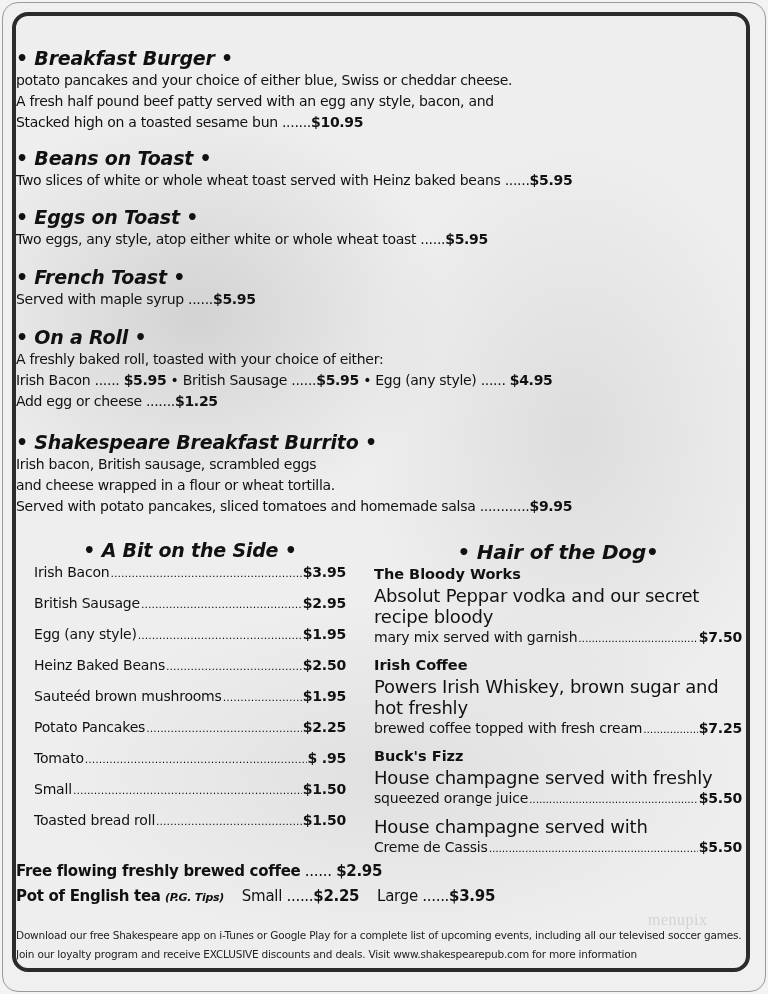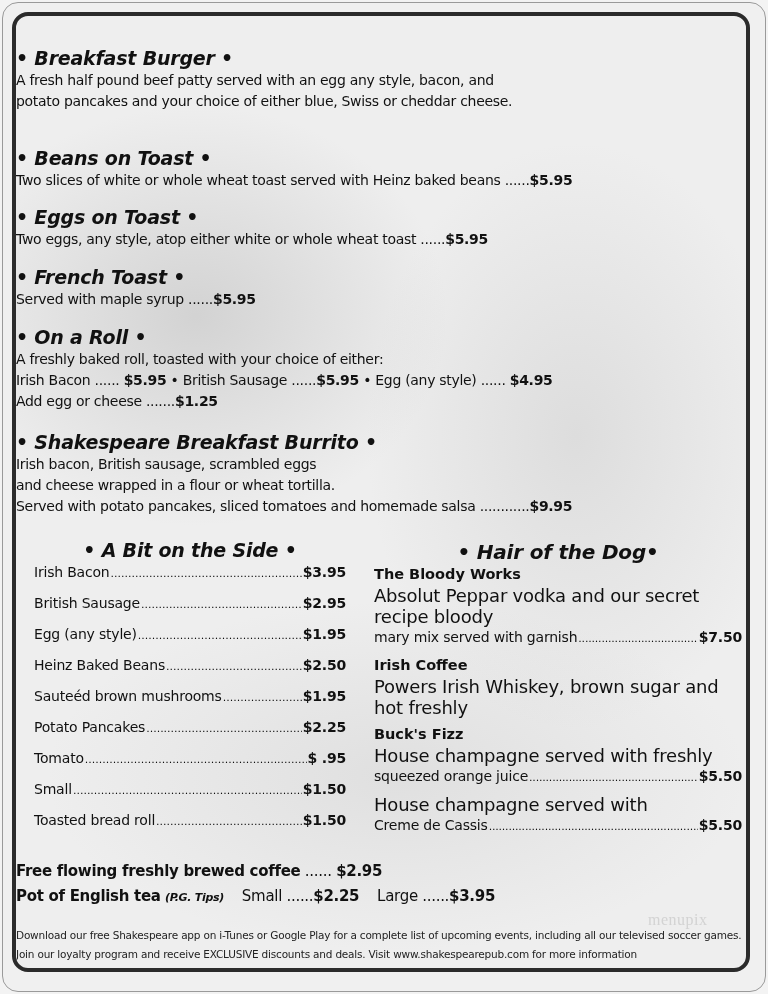--- a/index.html
+++ b/index.html
@@ -71,22 +71,23 @@
   }
 </style>
 </head>
 <body>
 
 <div class="outer"></div>
 <div class="frame">
 
   <div class="abs" style="top:30px;">
     <div class="title">• Breakfast Burger •</div>
+    <div class="desc">potato pancakes and your choice of either blue, Swiss or cheddar cheese.</div>
     <div class="desc">A fresh half pound beef patty served with an egg any style, bacon, and</div>
-    <div class="desc">potato pancakes and your choice of either blue, Swiss or cheddar cheese.</div>
+    <div class="desc"><span>Stacked high on a toasted sesame bun .......</span><span class="price">$10.95</span></div>
   </div>
 
   <div class="abs" style="top:130px;">
     <div class="title">• Beans on Toast •</div>
     <div class="desc"><span>Two slices of white or whole wheat toast served with Heinz baked beans ......</span><span class="price">$5.95</span></div>
   </div>
 
   <div class="abs" style="top:189px;">
     <div class="title">• Eggs on Toast •</div>
     <div class="desc"><span>Two eggs, any style, atop either white or whole wheat toast ......</span><span class="price">$5.95</span></div>
@@ -172,20 +173,25 @@
           <div class="drink-desc">Absolut Peppar vodka and our secret recipe bloody</div>
           <div class="drink-line">
             <span>mary mix served with garnish</span>
             <span class="dots"></span>
             <span class="price">$7.50</span>
           </div>
         </div>
         <div class="drink">
           <div class="drink-name">Irish Coffee</div>
           <div class="drink-desc">Powers Irish Whiskey, brown sugar and hot freshly</div>
+          <div class="drink-line">
+            <span>brewed coffee topped with fresh cream</span>
+            <span class="dots"></span>
+            <span class="price">$7.25</span>
+          </div>
         </div>
         <div class="drink">
           <div class="drink-name">Buck's Fizz</div>
           <div class="drink-desc">House champagne served with freshly</div>
           <div class="drink-line">
             <span>squeezed orange juice </span>
             <span class="dots"></span>
             <span class="price">$5.50</span>
           </div>
         </div>

